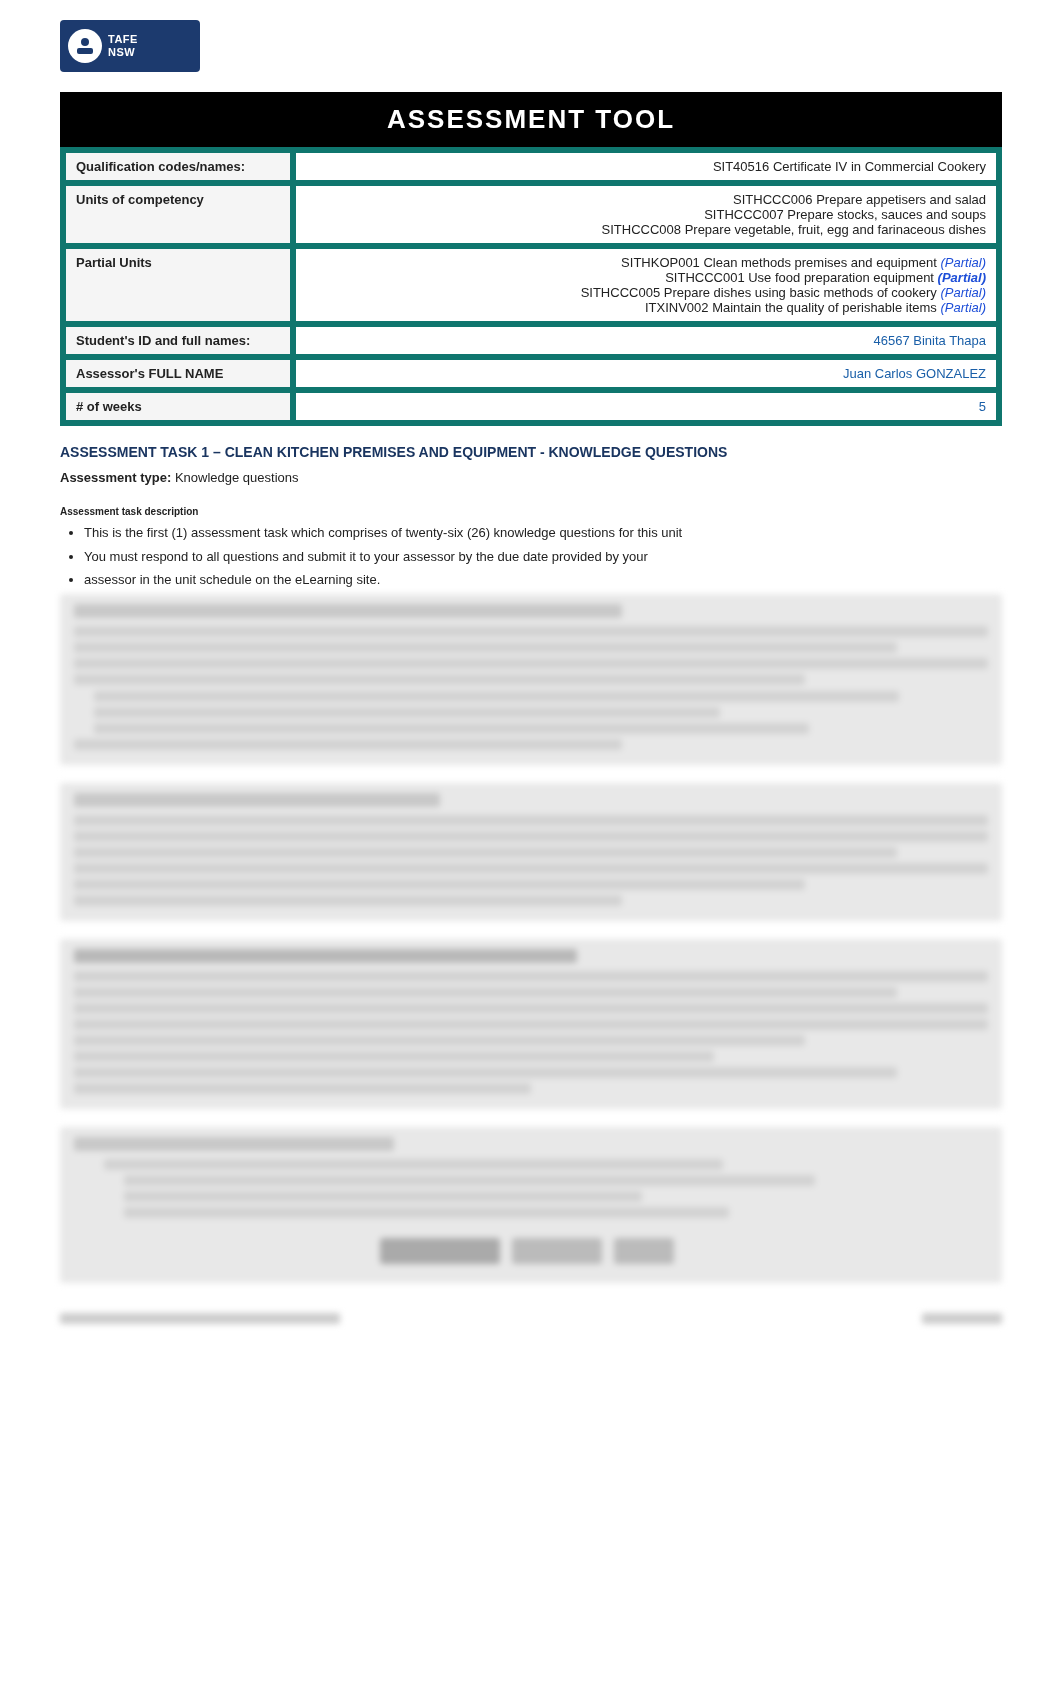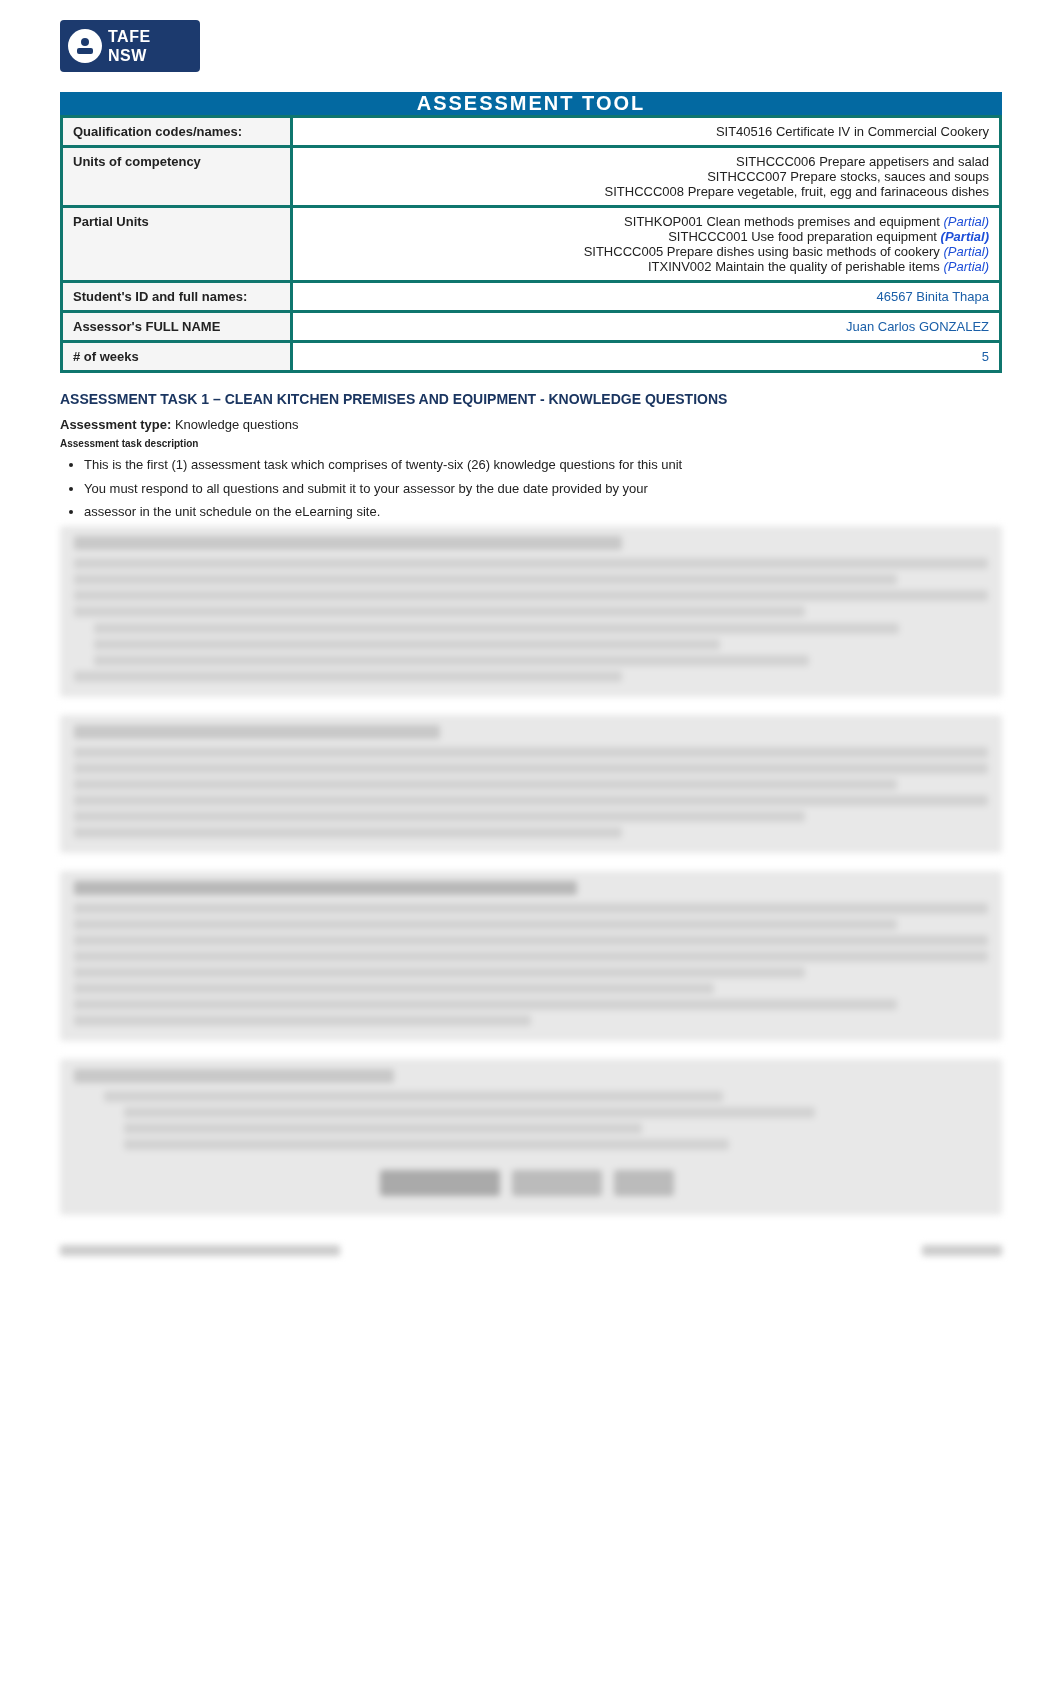--- a/index.html
+++ b/index.html
@@ -11,40 +11,40 @@
       width: 1062px;
       min-height: 1686px;
     }
     .page {
       width: 1062px;
       padding: 20px 60px 40px 60px;
       background: #fff;
     }
     
     .assessment-tool-header {
-      background: #0369a1;
+      background: #000000;
       color: #fff;
       text-align: center;
-      padding: 0 20px;
-      font-size: 20px;
+      padding: 12px 20px;
+      font-size: 26px;
       font-weight: 900;
       letter-spacing: 2px;
       text-transform: uppercase;
       margin-bottom: 0;
     }
     
     .info-table {
       width: 100%;
       border-collapse: collapse;
       border: 1px solid #bbb;
       margin-bottom: 18px;
     }
     .info-table td {
       padding: 6px 10px;
-      border: 3px solid #0f766e;
+      border: 6px solid #0f766e;
       vertical-align: top;
     }
     .info-table td.label-cell {
       font-weight: bold;
       white-space: nowrap;
       background: #f5f5f5;
       width: 230px;
     }
     .info-table td.value-cell {
       background: #fff;
@@ -59,21 +59,21 @@
     }
     
     .section-title {
       font-size: 14px;
       font-weight: 900;
       color: #1a3560;
       margin: 18px 0 10px 0;
       text-transform: uppercase;
     }
     .assessment-type-line {
-      margin-bottom: 6px;
+      margin-bottom: 21px;
       font-size: 13px;
     }
     .assessment-type-line strong {
       font-weight: bold;
     }
     .task-desc-title {
       font-weight: bold;
       margin-bottom: 6px;
       font-size: 10px;
     }
@@ -170,21 +170,21 @@
       align-items: center;
       justify-content: center;
       overflow: hidden;
     }
     .logo-circle svg {
       width: 24px;
       height: 24px;
     }
     .logo-text-area {
       color: #fff;
-      font-size: 16px;
+      font-size: 11px;
       font-weight: bold;
       letter-spacing: 0.5px;
       line-height: 1.2;
     }
   </style>
 </head>
 <body>
 
 <div class="page">
 

